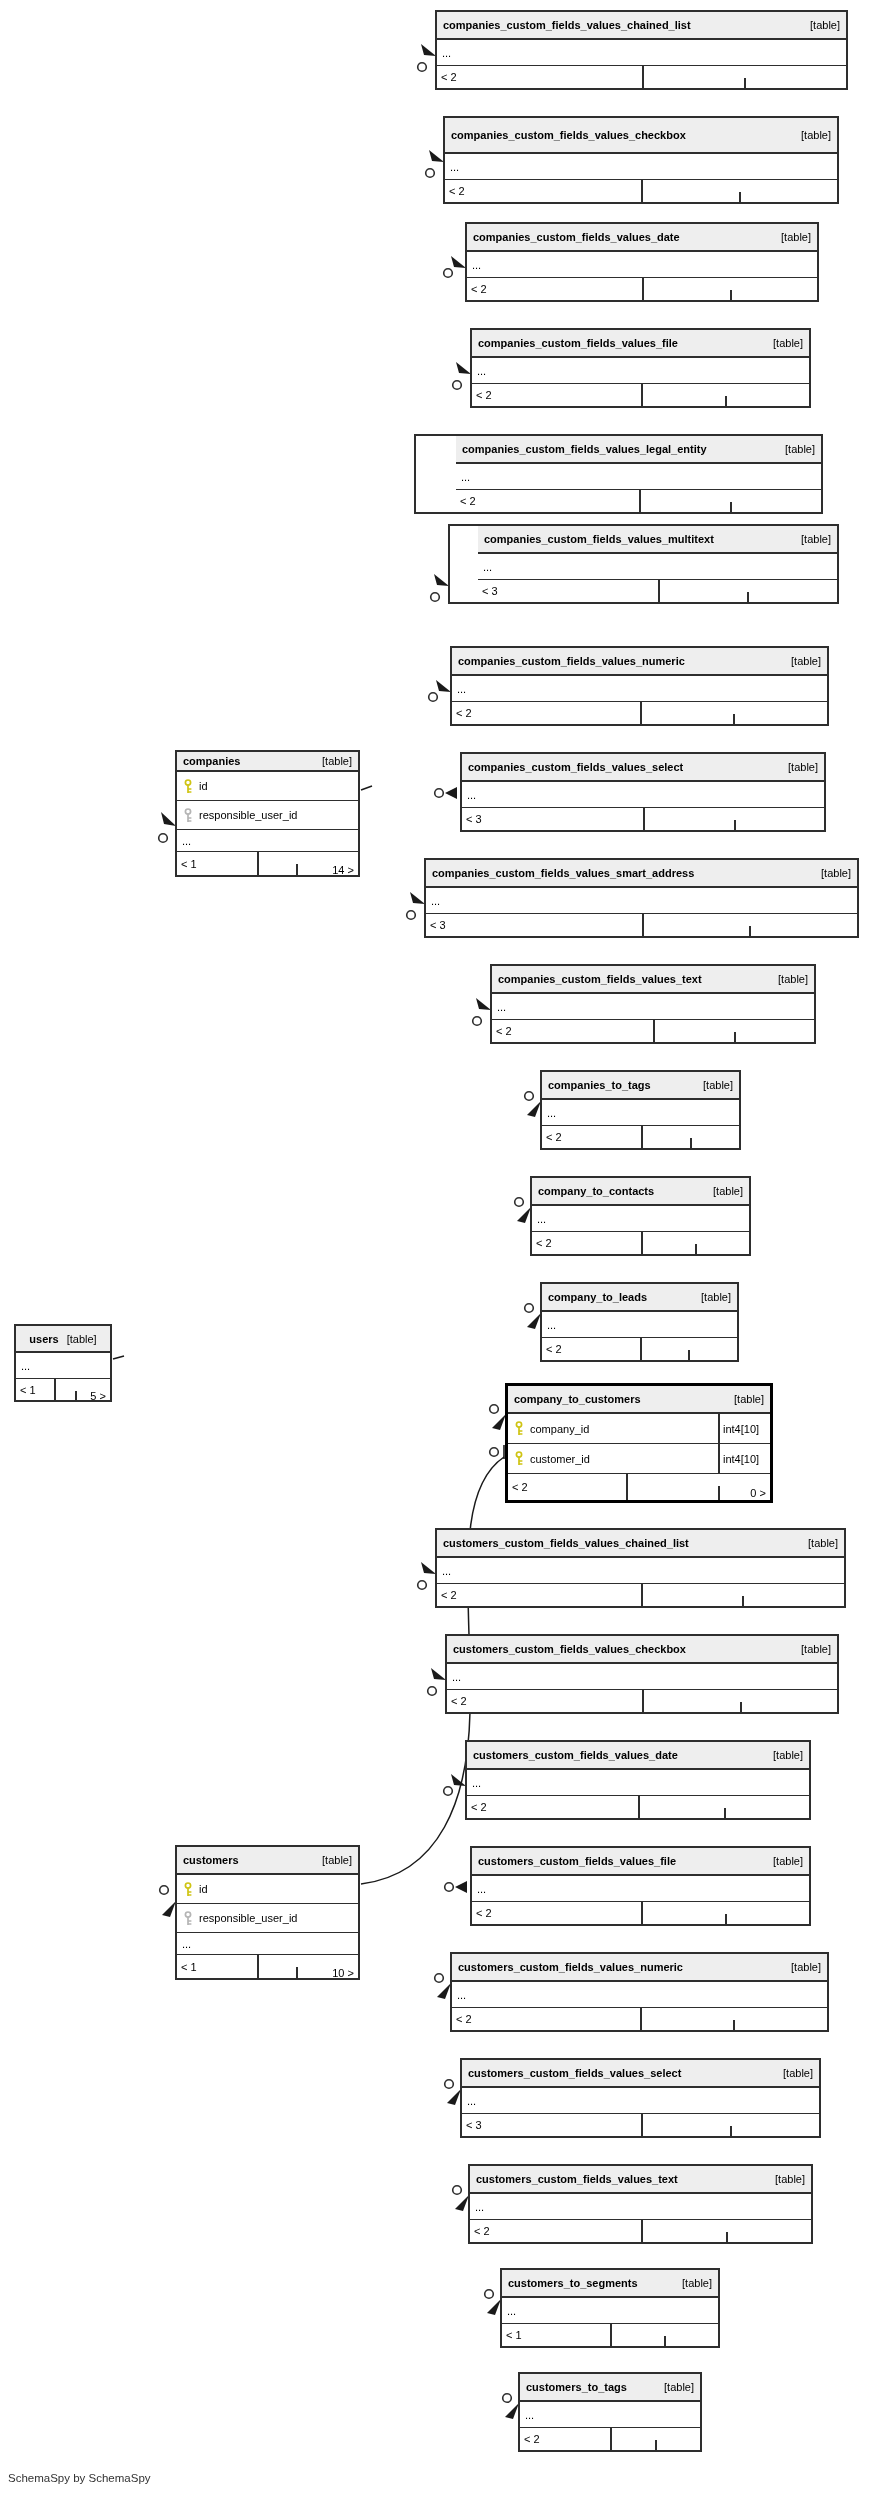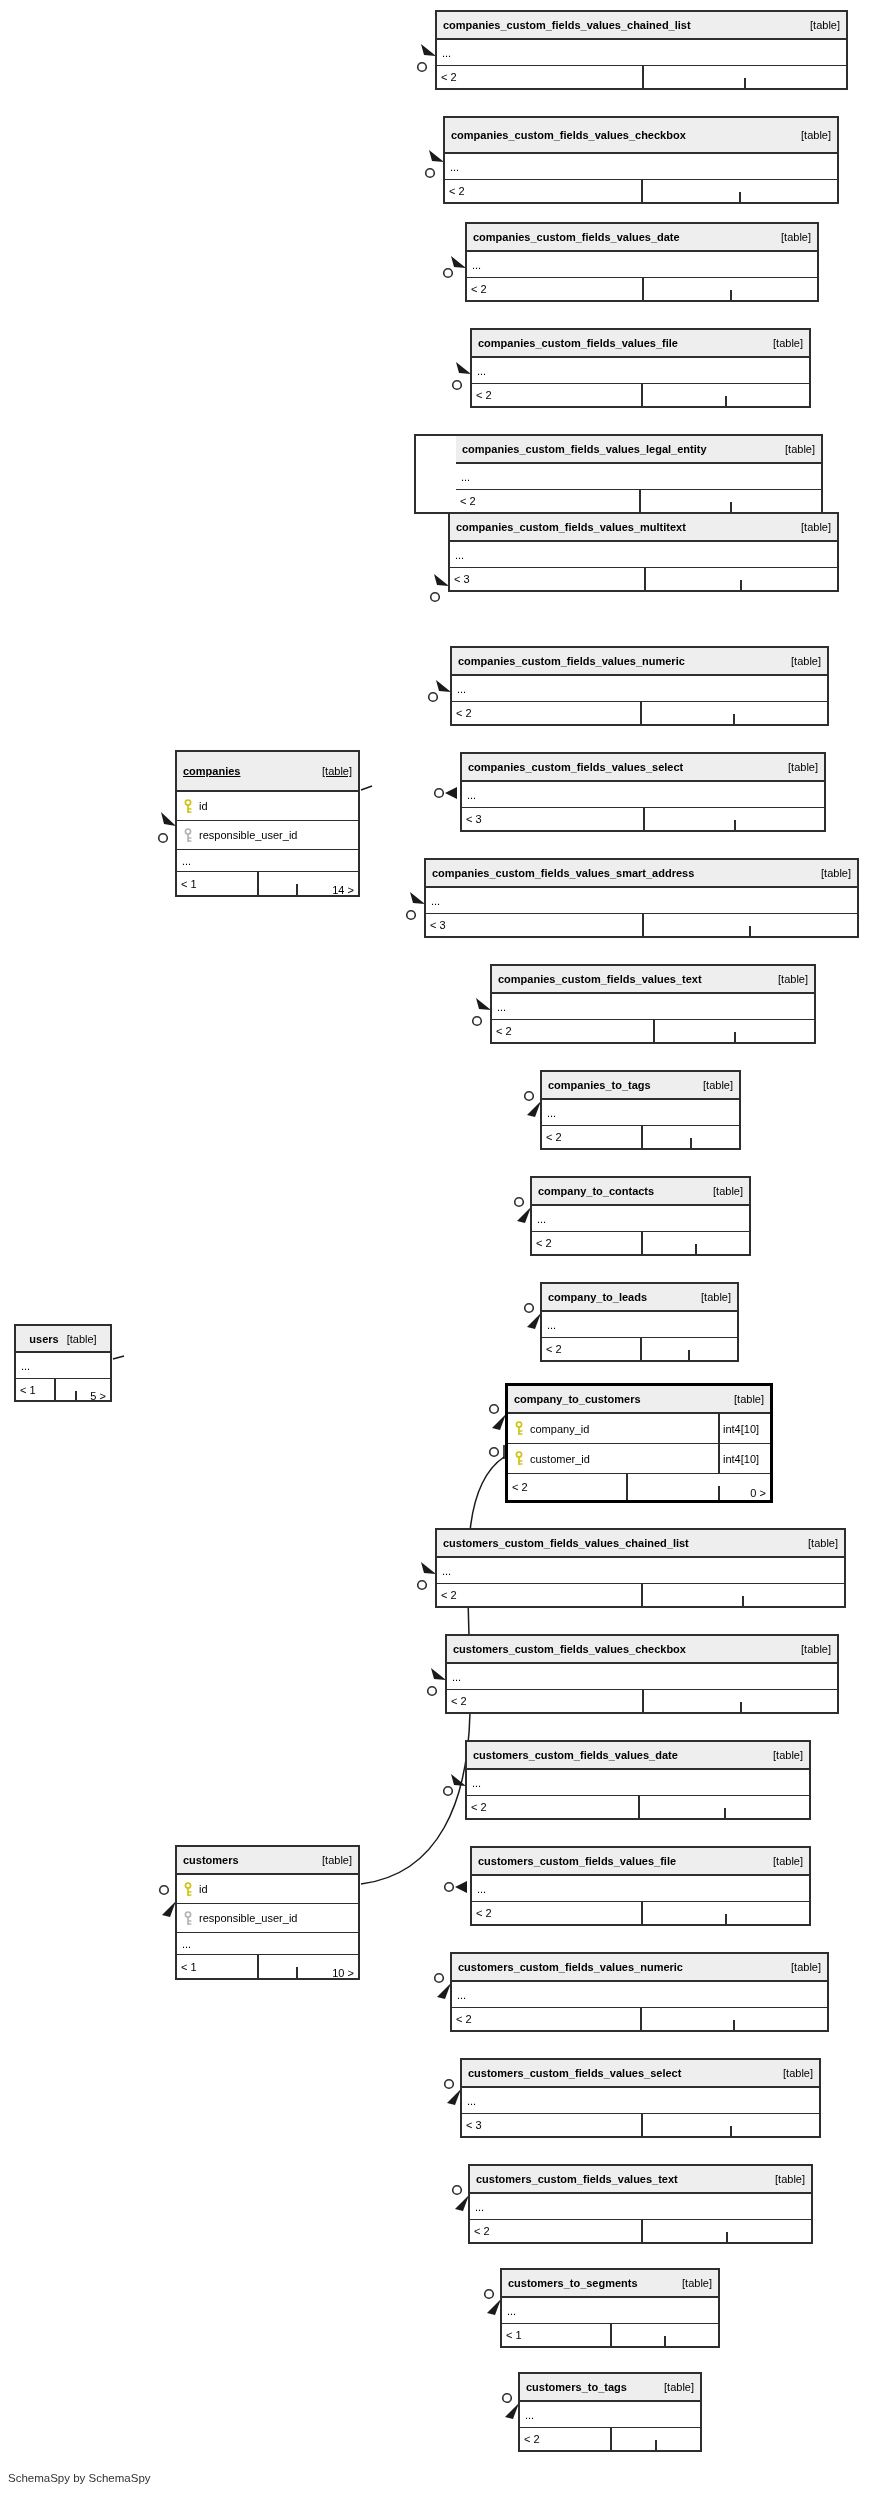--- a/index.html
+++ b/index.html
@@ -141,21 +141,21 @@
         <span class="nm">companies_custom_fields_values_legal_entity</span>
         <span class="tag">[table]</span>
       </div>
       <div class="dots" style="height: 26px;">...</div>
       <div class="foot" style="height: 22px;">
         <div class="fc" style="width: 50%;">&lt; 2</div>
         <div class="fc" style="width: 25%;"></div>
         <div class="fc right" style="width: 25%;"></div>
       </div>
     </div>
-    <div class="tbl" style="left: 448px; top: 512px; width: 391px;">
+    <div class="tbl" style="left: 448px; top: 524px; width: 391px; padding-left: 28px;">
       <div class="hdr" style="height: 28px;">
         <span class="nm">companies_custom_fields_values_multitext</span>
         <span class="tag">[table]</span>
       </div>
       <div class="dots" style="height: 26px;">...</div>
       <div class="foot" style="height: 22px;">
         <div class="fc" style="width: 50%;">&lt; 3</div>
         <div class="fc" style="width: 25%;"></div>
         <div class="fc right" style="width: 25%;"></div>
       </div>
@@ -385,21 +385,21 @@
         <span class="tag">[table]</span>
       </div>
       <div class="dots" style="height: 26px;">...</div>
       <div class="foot" style="height: 22px;">
         <div class="fc" style="width: 50%;">&lt; 2</div>
         <div class="fc" style="width: 25%;"></div>
         <div class="fc right" style="width: 25%;"></div>
       </div>
     </div>
     <div class="tbl" style="left: 175px; top: 750px; width: 185px;">
-      <div class="hdr" style="height: 40px; text-decoration: underline;">
+      <div class="hdr" style="height: 20px;">
         <span class="nm">companies</span>
         <span class="tag">[table]</span>
       </div>
       <div class="frow" style="height: 29px;">
         <div class="fmain">
           <span>
             <svg class="keyicon" width="12" height="15" viewBox="0 0 12 15" aria-hidden="true">
               <circle cx="6" cy="3.6" r="2.6" fill="none" stroke="#cfc413" stroke-width="1.7"></circle>
               <line x1="6" y1="6.2" x2="6" y2="14" stroke="#cfc413" stroke-width="1.7"></line>
               <line x1="6" y1="10" x2="9.4" y2="10" stroke="#cfc413" stroke-width="1.5"></line>

